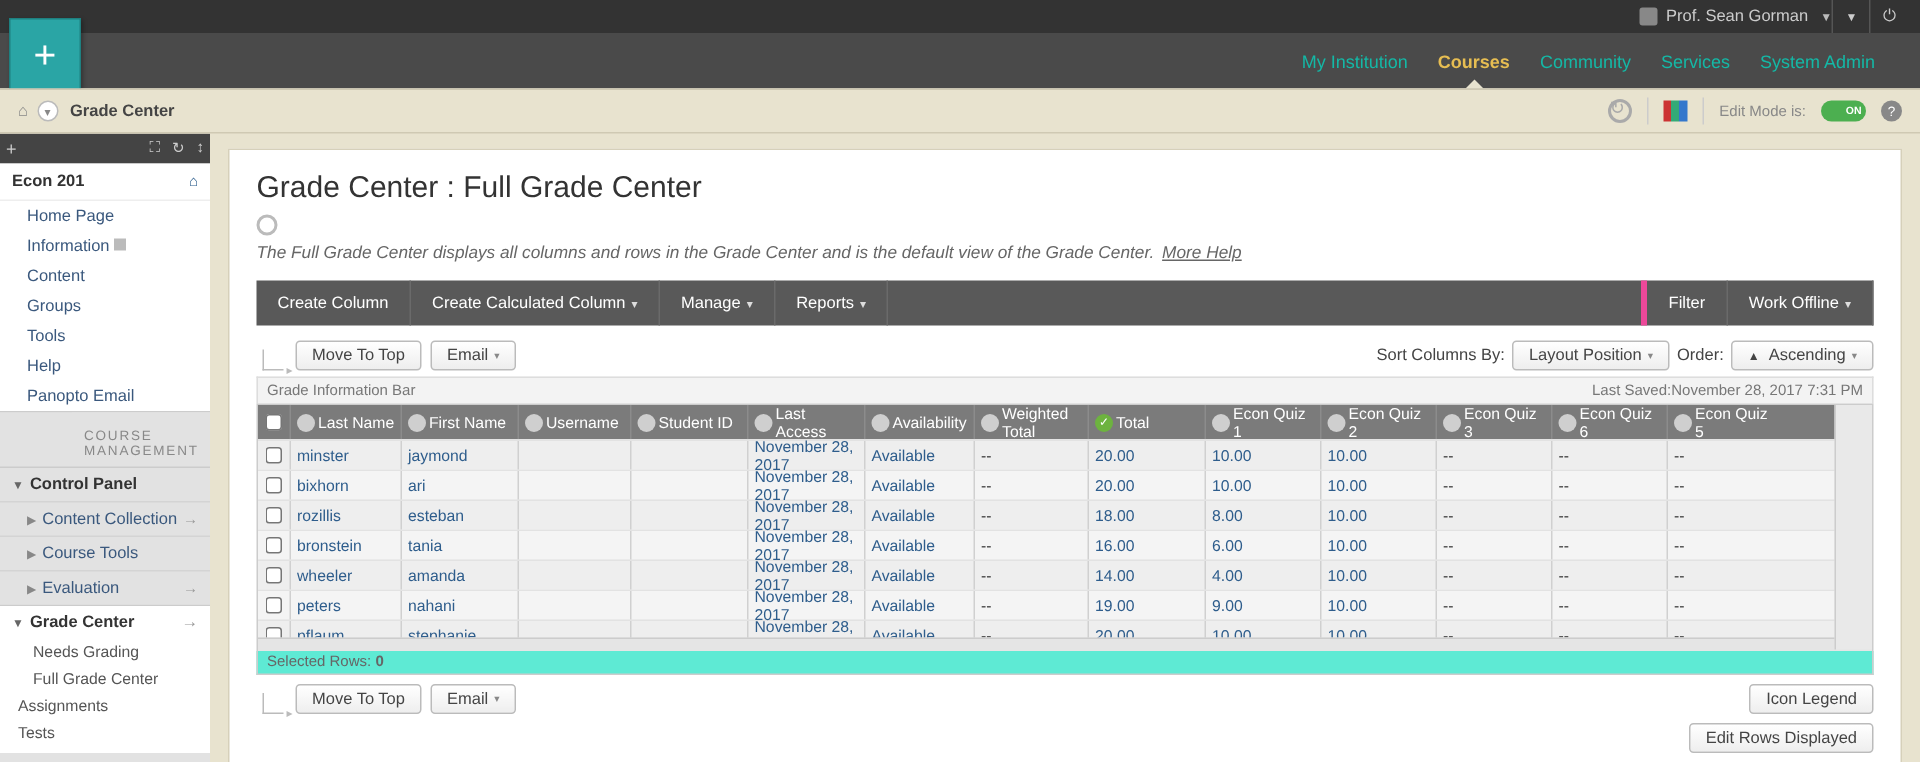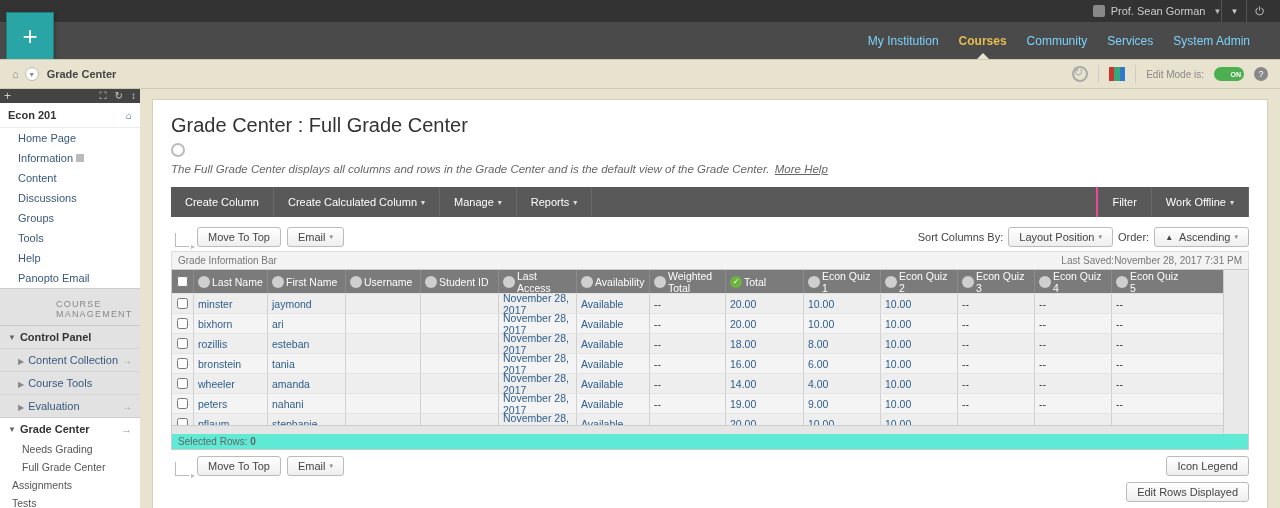--- a/index.html
+++ b/index.html
@@ -37,21 +37,21 @@
 .plus-tile {
   width: 48px; height: 48px; background: #2aa5a5; border:1px solid #1e8080;
   position:absolute; left:6px; top:-10px;
   display:flex; align-items:center; justify-content:center;
   box-shadow: 1px 1px 3px rgba(0,0,0,0.3);
 }
 .plus-tile span { color:#fff; font-size:26px; font-weight:300;}
 .nav-tabs {
   margin-left:auto; display:flex; gap:20px; height:100%; align-items:center; padding-right:30px;
 }
-.nav-tabs a { color:#7dd3fc; font-size:12px; text-decoration:none; cursor:pointer;}
+.nav-tabs a { color:#14b8a6; font-size:12px; text-decoration:none; cursor:pointer;}
 .nav-tabs a.active { color:#e6bd52; font-weight:bold; position:relative;}
 .nav-tabs a.active::after {
   content:''; position:absolute; left:50%; transform:translateX(-50%);
   bottom:-11px; border:6px solid transparent; border-bottom-color:#e8e3cf;
 }
 .breadcrumb-row {
   background:#e8e3cf; height:30px; border-top:1px solid #cfc9b3; border-bottom:1px solid #cfc9b3;
   display:flex; align-items:center; padding:0 12px; position:relative;
 }
 .breadcrumb-row .home-icon { color:#888; margin-right:6px; cursor:pointer;}
@@ -102,21 +102,21 @@
 .gear-sm { width:14px;height:14px;border:2px solid #bbb;border-radius:50%;}
 .desc { font-style:italic; color:#666; margin-top:6px; font-size:11.5px;}
 .desc .mh { text-decoration:underline; cursor:pointer; margin-left:2px;}
 .action-bar { background:#595959; height:30px; display:flex; align-items:center; margin-top:12px;}
 .ab-btn {
   padding:0 14px; height:100%; display:flex; align-items:center; color:#fff; font-size:11px;
   border-right:1px solid #6a6a6a; cursor:pointer; gap:4px;
 }
 .ab-btn .dd { font-size:8px; opacity:.8;}
 .ab-spacer { flex:1;}
-.ab-btn.filter { border-right:1px solid #6a6a6a; border-left:2px solid #ec4899;}
+.ab-btn.filter { border-right:1px solid #6a6a6a; border-left:4px solid #ec4899;}
 .row-tools { display:flex; align-items:center; margin-top:10px; gap:6px;}
 .corner-arrow { width:14px;height:14px;border-left:1px solid #bbb;border-bottom:1px solid #bbb; position:relative; margin-left:4px; margin-right:2px; margin-top:6px;}
 .corner-arrow::after { content:'▸'; position:absolute; right:-6px; bottom:-5px; font-size:8px; color:#bbb;}
 .pill-btn {
   border:1px solid #bbb; background:linear-gradient(#fff,#eee); border-radius:3px;
   padding:3px 10px; font-size:11px; color:#444; cursor:pointer; display:inline-flex; align-items:center; gap:4px;
 }
 .pill-btn .dd-sm { font-size:7px; color:#888;}
 .sort-row { margin-left:auto; display:flex; align-items:center; gap:5px; font-size:11px; color:#444;}
 .grade-info-bar {
@@ -211,21 +211,20 @@
     </div>
     <div class="course-section">
       <div class="course-title-row">
         <span>Econ 201</span>
         <span class="house">⌂</span>
       </div>
       <div class="course-links" id="course-links">
           <a>Home Page</a>
           <a>Information<span class="info-dot"></span></a>
           <a>Content</a>
-          <a>Discussions</a>
           <a>Groups</a>
           <a>Tools</a>
           <a>Help</a>
           <a>Panopto Email</a>
         </div>
     </div>
     <div class="mgmt-header">COURSE MANAGEMENT</div>
     <div class="panel-title-row">
       <span class="tri">▼</span>
       <span>Control Panel</span>
@@ -362,21 +361,21 @@
             <div class="col w-q">
               <span class="sort-circle"></span>
               <span>Econ Quiz 2</span>
             </div>
             <div class="col w-q">
               <span class="sort-circle"></span>
               <span>Econ Quiz 3</span>
             </div>
             <div class="col w-q">
               <span class="sort-circle"></span>
-              <span>Econ Quiz 4</span>
+              <span>Econ Quiz 6</span>
             </div>
             <div class="col w-q">
               <span class="sort-circle"></span>
               <span>Econ Quiz 5</span>
             </div>
           </div>
         <div class="gbody" id="gbody">
             <div class="row">
               <div class="cell w-chk chk">
                 <input type="checkbox" style="">

